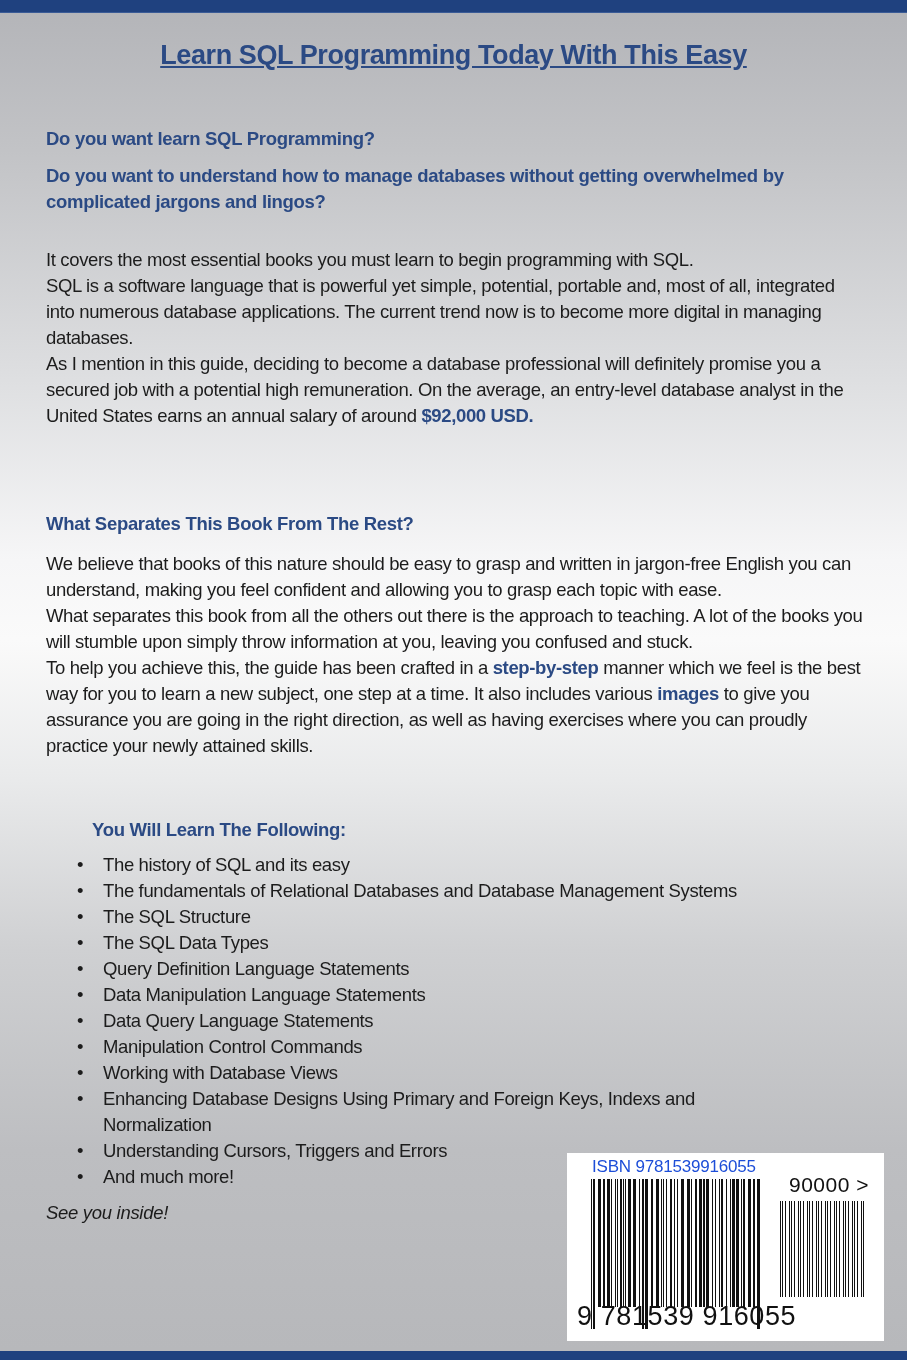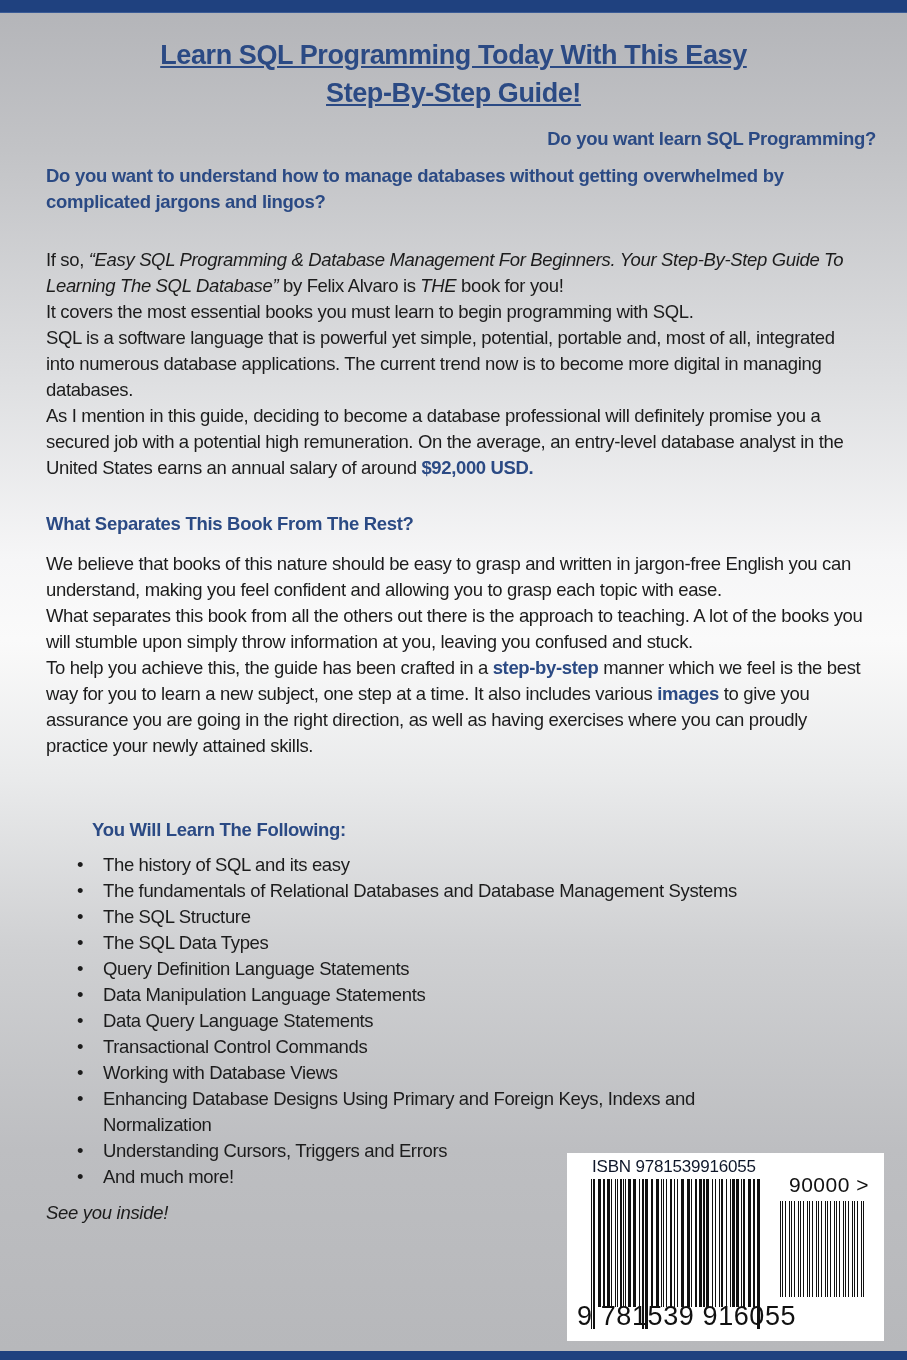--- a/index.html
+++ b/index.html
@@ -28,41 +28,39 @@
   .body-text p { margin: 0; }
   .hl { color: #2b4a84; font-weight: bold; }
   em { font-style: italic; }
   .learn-list { position: absolute; left: 46px; top: 852px; width: 720px; margin: 0; padding: 0; list-style: none; font-size: 18.5px; line-height: 26px; letter-spacing: -0.35px; }
   .learn-list li { position: relative; padding-left: 57px; }
   .learn-list li .bullet { position: absolute; left: 31px; top: 0; }
   .closing { position: absolute; left: 46px; top: 1200px; font-size: 18.5px; line-height: 26px; font-style: italic; letter-spacing: -0.3px; }
   .barcode-box {
     position: absolute; left: 567px; top: 1153px; width: 317px; height: 188px; background: #ffffff;
   }
-  .isbn-label { position: absolute; left: 25px; top: 4px; font-size: 17px; color: #0f172a; letter-spacing: -0.2px; }
+  .isbn-label { position: absolute; left: 25px; top: 4px; font-size: 17px; color: #1d4ed8; letter-spacing: -0.2px; }
   .price-code { position: absolute; left: 222px; top: 20px; font-size: 21px; color: #111; letter-spacing: 0.5px; }
   .isbn-digits { position: absolute; left: 10px; top: 148px; font-size: 27px; color: #111; letter-spacing: 0.6px; white-space: pre; }
   .bars { position: absolute; }
   .bars span { position: absolute; top: 0; background: #111; }
 </style>
 </head>
 <body>
 
 <div class="top-bar"></div>
 
 <div class="title">
   <div>Learn SQL Programming Today With This Easy</div>
-  <div>Step-By-Step Guide!</div>
 </div>
 
-<div class="blue-h" style="top:126px;text-align:right;">Do you want learn SQL Programming?</div>
+<div class="blue-h" style="top:126px;">Do you want learn SQL Programming?</div>
 <div class="blue-h" style="top:163px; width:800px;">Do you want to understand how to manage databases without getting overwhelmed by complicated jargons and lingos?</div>
 
 <div class="body-text" style="top:247px;">
-  <p><span>If so, </span><em>“Easy SQL Programming &amp; Database Management For Beginners. Your Step-By-Step Guide To Learning The SQL Database”</em><span> by Felix Alvaro is </span><em>THE</em><span> book for you!</span></p>
   <p>It covers the most essential books you must learn to begin programming with SQL.</p>
   <p>SQL is a software language that is powerful yet simple, potential, portable and, most of all, integrated into numerous database applications. The current trend now is to become more digital in managing databases.</p>
   <p><span>As I mention in this guide, deciding to become a database professional will definitely promise you a secured job with a potential high remuneration. On the average, an entry-level database analyst in the United States earns an annual salary of around </span><span class="hl">$92,000 USD.</span></p>
 </div>
 
 <div class="blue-h" style="top:511px;">What Separates This Book From The Rest?</div>
 
 <div class="body-text" style="top:551px;">
   <p>We believe that books of this nature should be easy to grasp and written in jargon-free English you can understand, making you feel confident and allowing you to grasp each topic with ease.</p>
   <p>What separates this book from all the others out there is the approach to teaching. A lot of the books you will stumble upon simply throw information at you, leaving you confused and stuck.</p>
@@ -72,21 +70,21 @@
 <div class="blue-h" style="top:817px;margin-left:46px;">You Will Learn The Following:</div>
 
 <ul class="learn-list" id="learn-list">
     <li><span class="bullet">•</span><span>The history of SQL and its easy</span></li>
     <li><span class="bullet">•</span><span>The fundamentals of Relational Databases and Database Management Systems</span></li>
     <li><span class="bullet">•</span><span>The SQL Structure</span></li>
     <li><span class="bullet">•</span><span>The SQL Data Types</span></li>
     <li><span class="bullet">•</span><span>Query Definition Language Statements</span></li>
     <li><span class="bullet">•</span><span>Data Manipulation Language Statements</span></li>
     <li><span class="bullet">•</span><span>Data Query Language Statements</span></li>
-    <li><span class="bullet">•</span><span>Transactional Control Commands</span></li>
+    <li><span class="bullet">•</span><span>Manipulation Control Commands</span></li>
     <li><span class="bullet">•</span><span>Working with Database Views</span></li>
     <li><span class="bullet">•</span><span>Enhancing Database Designs Using Primary and Foreign Keys, Indexs and Normalization</span></li>
     <li><span class="bullet">•</span><span>Understanding Cursors, Triggers and Errors</span></li>
     <li><span class="bullet">•</span><span>And much more!</span></li>
   </ul>
 
 <div class="closing">See you inside!</div>
 
 <div class="barcode-box">
   <div class="isbn-label">ISBN 9781539916055</div>

